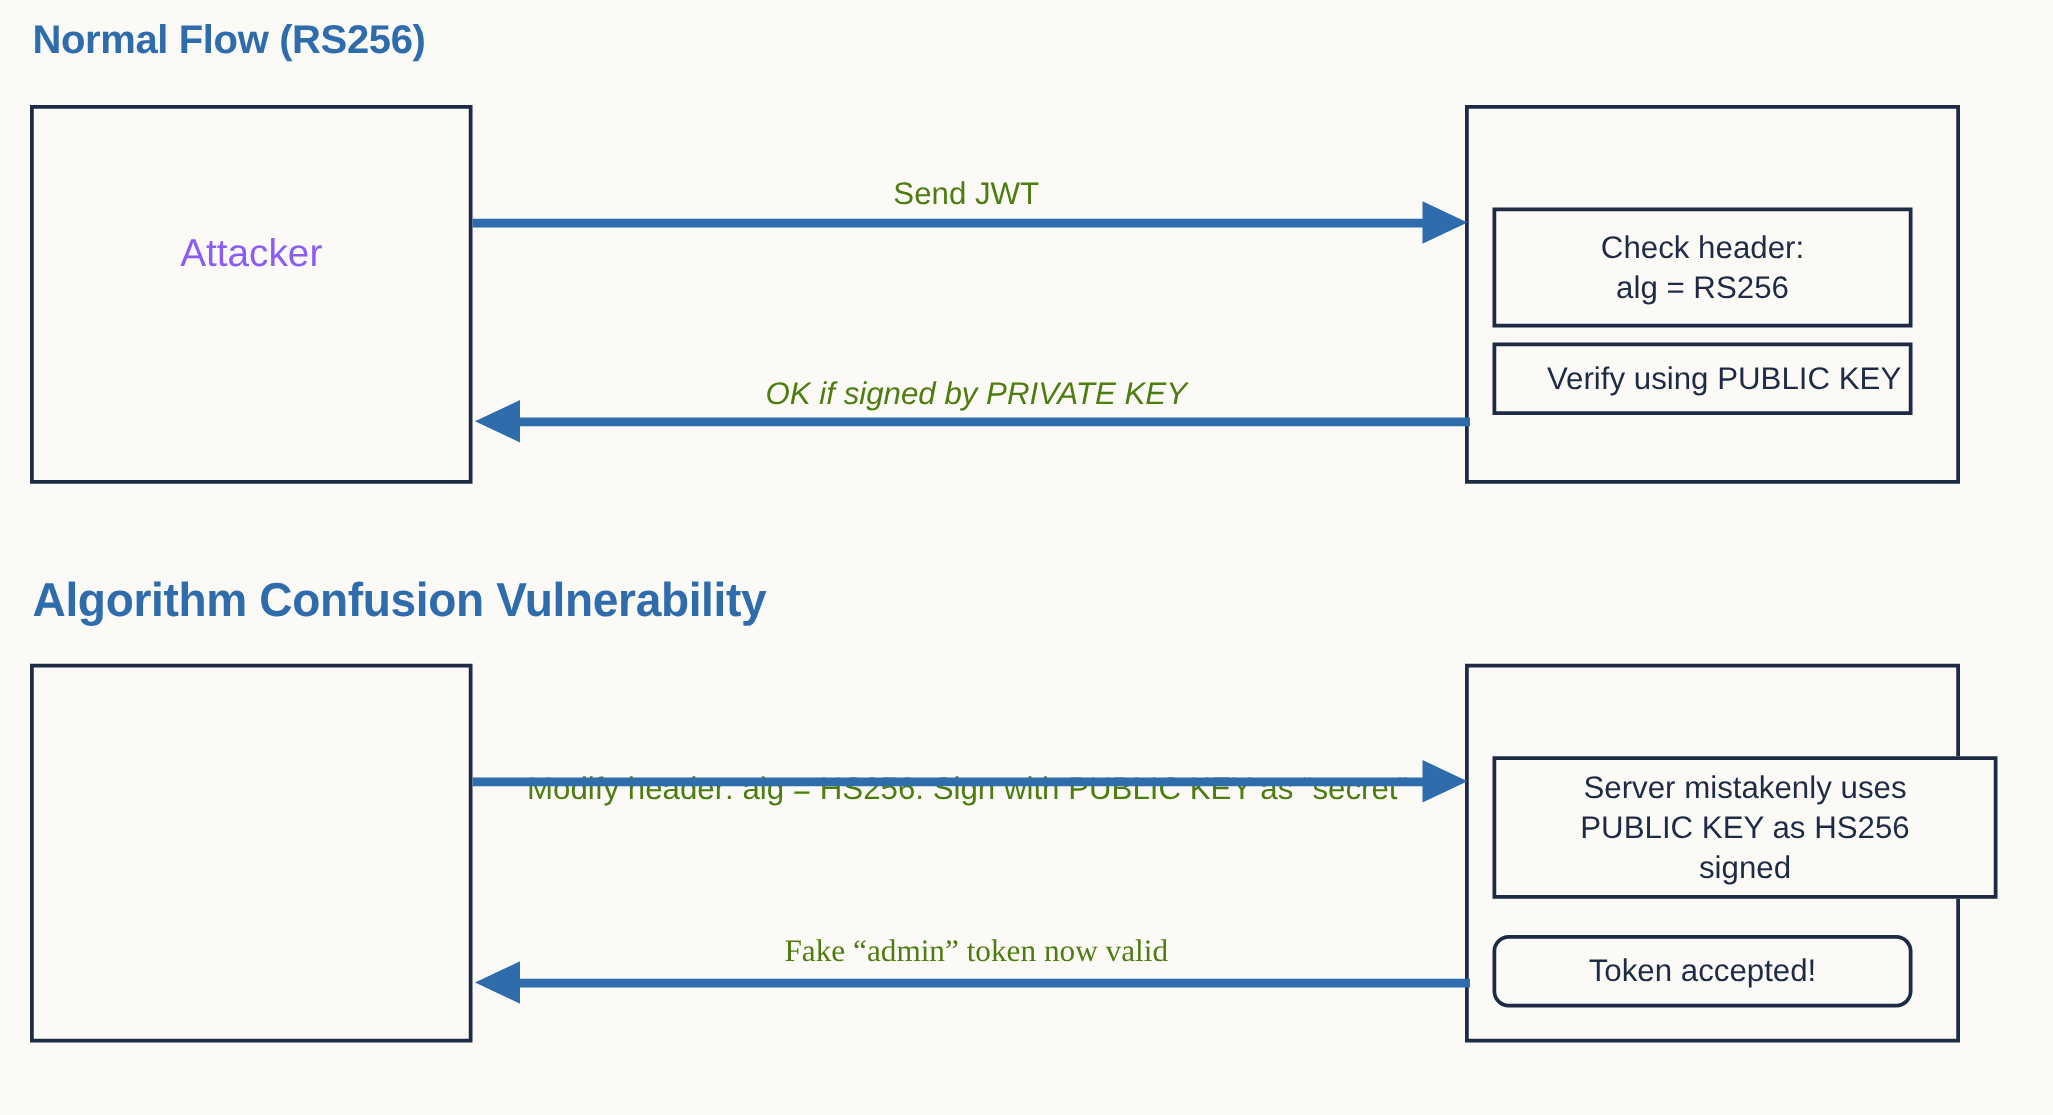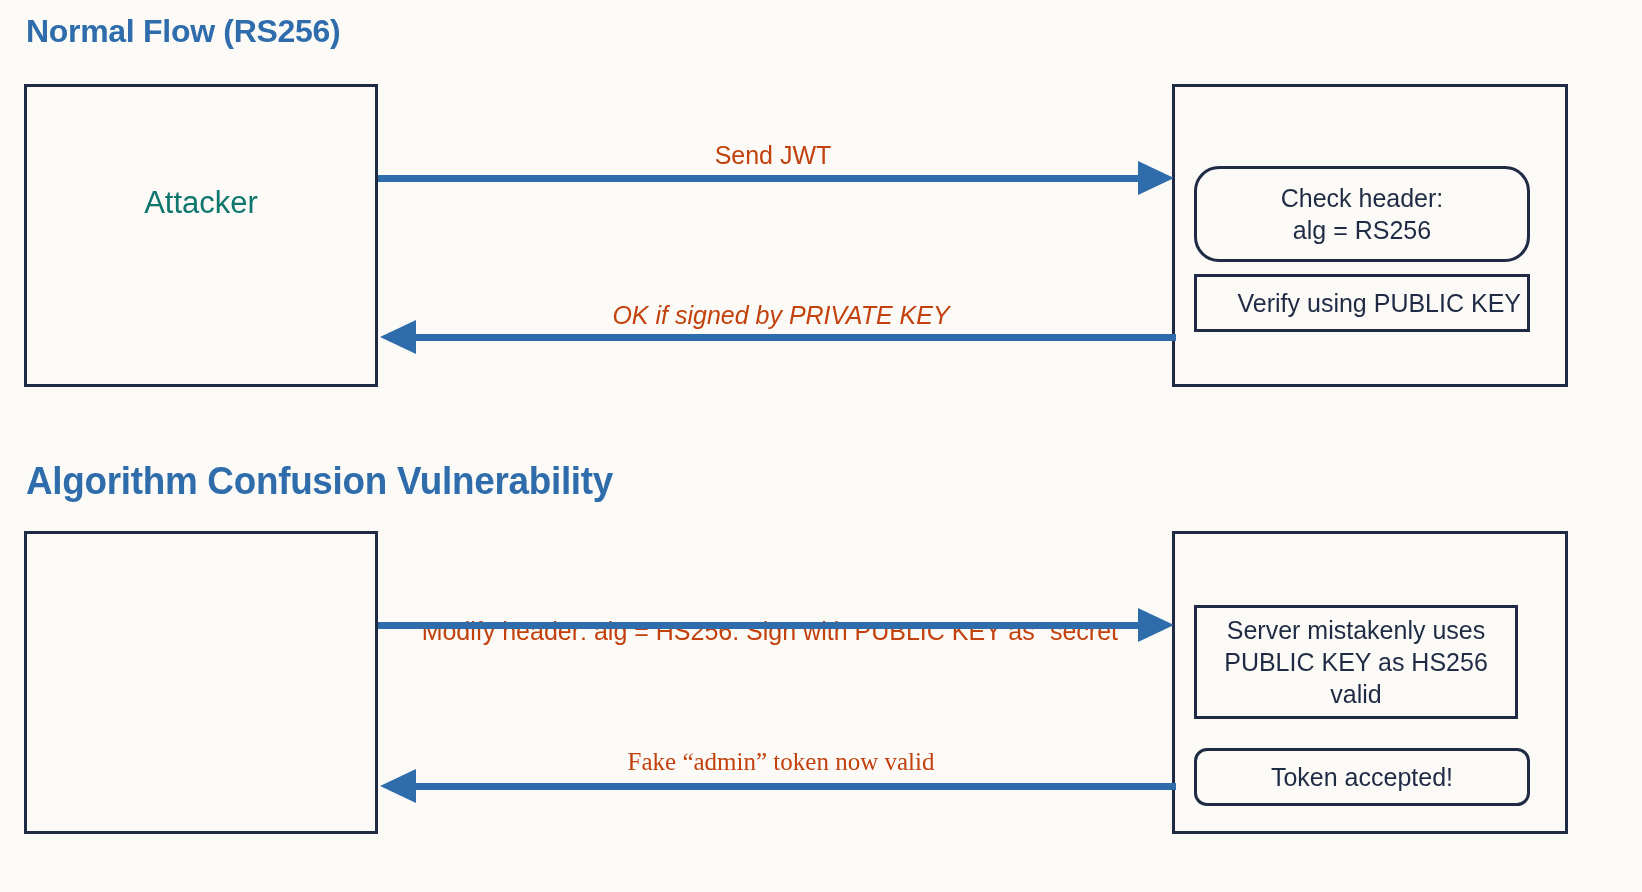--- a/index.html
+++ b/index.html
@@ -51,21 +51,21 @@
     border: 3px solid #1f2b44;
     background: #fbfaf7;
     box-sizing: border-box;
   }
   .party-label {
     position: absolute;
     left: 0;
     right: 0;
     text-align: center;
     font-size: 31px;
-    color: #0f766e;
+    color: #8b5cf6;
     white-space: nowrap;
   }
 
   
   #attacker-box-1 { left: 24px;  top: 84px;  width: 354px; height: 303px; }
   #attacker-box-2 { left: 24px;  top: 531px; width: 354px; height: 303px; }
   #attacker-label-1 { top: 98px; }
 
   
   #server-box-1 { left: 1172px; top: 84px;  width: 396px; height: 303px; }
@@ -80,23 +80,23 @@
     box-sizing: border-box;
     display: flex;
     align-items: center;
     justify-content: center;
     text-align: center;
     font-size: 25px;
     line-height: 1.28;
     color: #1f2b44;
     padding: 4px 6px;
   }
-  #sub-check-header   { left: 1194px; top: 166px; width: 336px; height: 96px; border-radius: 25px; }
+  #sub-check-header   { left: 1194px; top: 166px; width: 336px; height: 96px; }
   #sub-verify-public  { left: 1194px; top: 274px; width: 336px; height: 58px; justify-content: flex-end; }
-  #sub-server-mistake { left: 1194px; top: 605px; width: 324px; height: 114px; }
+  #sub-server-mistake { left: 1194px; top: 605px; width: 404px; height: 114px; }
   #sub-token-accepted { left: 1194px; top: 748px; width: 336px; height: 58px; border-radius: 13px; }
 
   
   .arrow-line {
     position: absolute;
     height: 7px;
     background: #2e6cab;
   }
   .arrow-head {
     position: absolute;
@@ -109,21 +109,21 @@
     border-left: 36px solid #2e6cab;
   }
   .arrow-head.left {
     border-top: 17px solid transparent;
     border-bottom: 17px solid transparent;
     border-right: 36px solid #2e6cab;
   }
   .arrow-label {
     position: absolute;
     font-size: 25px;
-    color: #c2410c;
+    color: #4d7c0f;
     white-space: nowrap;
     text-align: center;
   }
 
   
   #arrow1-line { left: 378px; top: 175px; width: 768px; }
   #arrow1-head { left: 1138px; top: 161px; }
   #arrow1-label { left: 378px; top: 141px; width: 790px; }
 
   
@@ -184,21 +184,21 @@
   </div>
 
   <div class="party-box" id="server-box-2">
     
   </div>
 
   <div class="sub-box" id="sub-server-mistake">
     <div>
       <span class="nowrap-line">Server mistakenly uses</span>
       <span class="nowrap-line">PUBLIC KEY as HS256</span>
-      <span class="nowrap-line">valid</span>
+      <span class="nowrap-line">signed</span>
     </div>
   </div>
 
   <div class="sub-box" id="sub-token-accepted">
     <span>Token accepted!</span>
   </div>
 
   <div class="arrow-label" id="arrow3-label">Modify header: alg = HS256. Sign with PUBLIC KEY as “secret”</div>
   <div class="arrow-line" id="arrow3-line"></div>
   <div class="arrow-head right" id="arrow3-head"></div>

